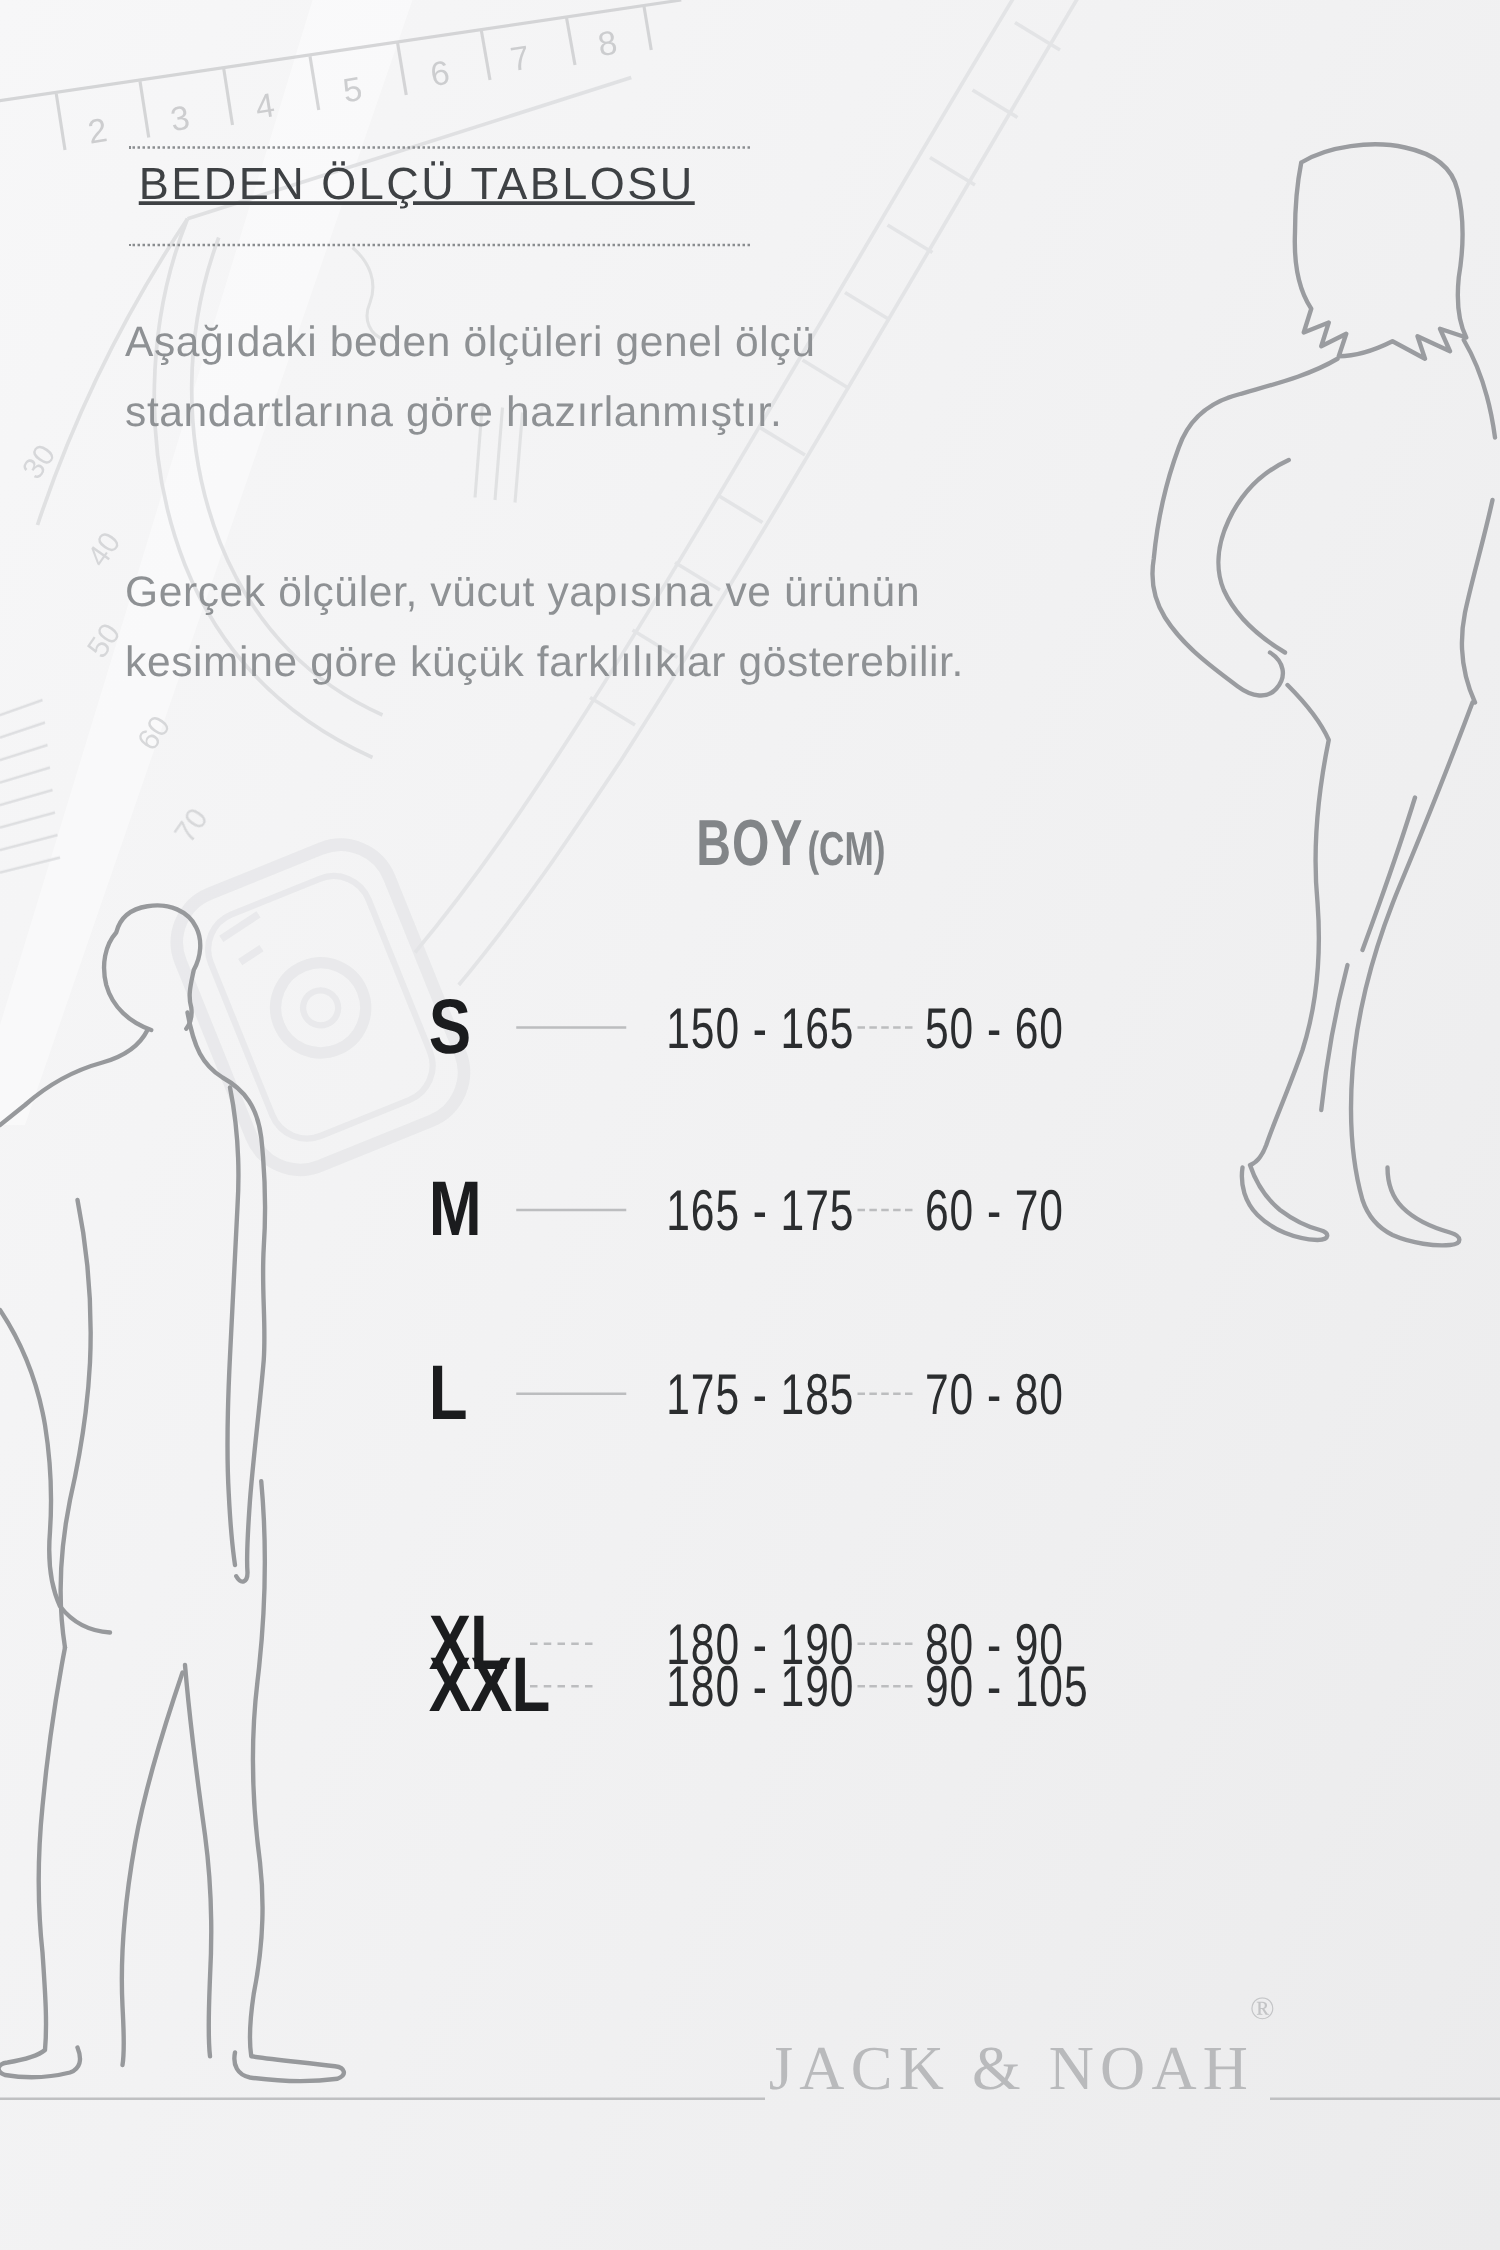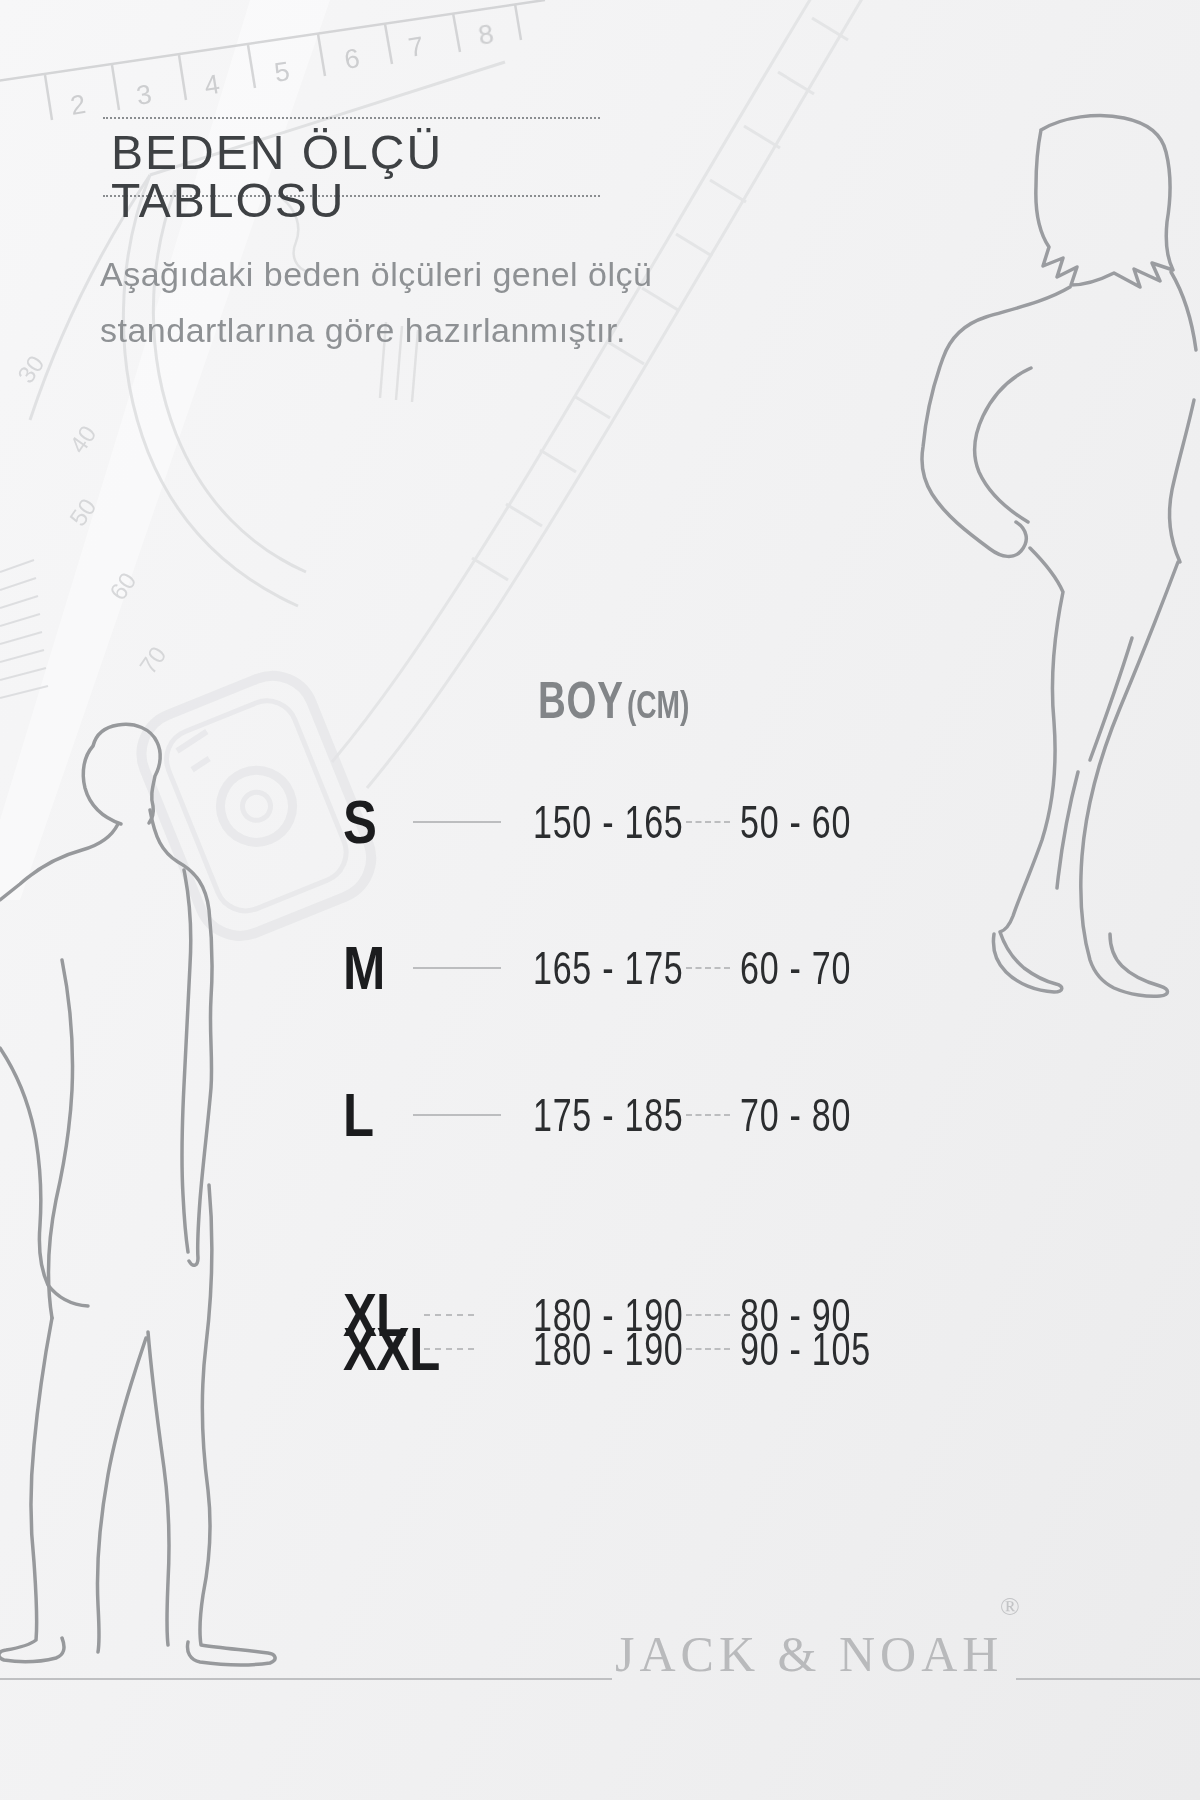--- a/index.html
+++ b/index.html
@@ -5,33 +5,33 @@
   html,body{margin:0;padding:0;background:#e9eaeb;}
   .stage{
     position:relative;width:1200px;height:1800px;overflow:hidden;
     background:linear-gradient(115deg,#f7f7f8 0%,#f3f3f4 35%,#efeff0 70%,#ebebec 100%);
     font-family:"Liberation Sans",sans-serif;
   }
   svg.decor{position:absolute;left:0;top:0;pointer-events:none;}
   
   .title-block{position:absolute;left:103px;top:117px;width:497px;
     border-top:2px dotted #90939660;border-top-color:#8a8d90;border-bottom:2px dotted #8a8d90;height:76px;}
-  .title-block h1{margin:10px 0 0 8px;font-size:48px;font-weight:300;color:#3e4144;
-    letter-spacing:2px;line-height:1;}
+  .title-block h1{margin:10px 0 0 8px;font-size:36px;font-weight:300;color:#3e4144;
+    letter-spacing:2px;line-height:1;text-decoration:underline;}
   
   .para{position:absolute;color:#8e9194;font-size:34px;font-weight:400;
     line-height:56px;letter-spacing:.5px;}
   .para1{left:100px;top:212px;width:612px;}
   .para2{left:100px;top:412px;width:692px;}
   
   .col-head{position:absolute;top:645px;color:#828588;white-space:nowrap;}
   .col-head .inner{display:inline-block;transform:scaleX(.74);transform-origin:left top;}
   .col-head .main{font-size:52px;font-weight:bold;letter-spacing:1px;}
   .col-head .unit{font-size:38px;font-weight:bold;letter-spacing:0;}
-  .head-boy{left:538px;margin-top:25px;}
+  .head-boy{left:557px;}
   .head-kilo{left:738px;}
   
   .row{position:absolute;left:0;width:1200px;height:90px;}
   .row .size{position:absolute;left:343px;top:0;font-size:62px;font-weight:bold;color:#1b1c1e;
     line-height:90px;display:inline-block;transform:scaleX(.82);transform-origin:left top;letter-spacing:-1px;}
   .row .dash{position:absolute;top:44px;border-top:2px solid #bcbdbf;}
   .row .dash1{left:413px;width:88px;}
   .row .dash2{left:686px;width:44px;border-top-style:dashed;border-top-width:2px;}
   .row.short .dash1{left:424px;width:50px;border-top-style:dashed;}
   .row .val{position:absolute;top:0;font-size:46px;color:#2b2d2f;line-height:90px;white-space:nowrap;
@@ -157,20 +157,21 @@
       <path d="M1132,638 C1119,680 1104,722 1090,760"></path>
       <path d="M1078,772 C1068,810 1061,850 1057,888"></path>
     </g>
   </svg>
 
   <div class="title-block">
     <h1>BEDEN ÖLÇÜ TABLOSU</h1>
   </div>
 
   <p class="para para1">Aşağıdaki beden ölçüleri genel ölçü standartlarına göre hazırlanmıştır.</p>
+  <p class="para para2">Gerçek ölçüler, vücut yapısına ve ürünün kesimine göre küçük farklılıklar gösterebilir.</p>
 
   <div class="col-head head-boy">
     <span class="inner">
       <span class="main">BOY</span>
       <span class="unit">(CM)</span>
     </span>
   </div>
 
   <div class="row" style="top:777px">
     <span class="size">S</span>

